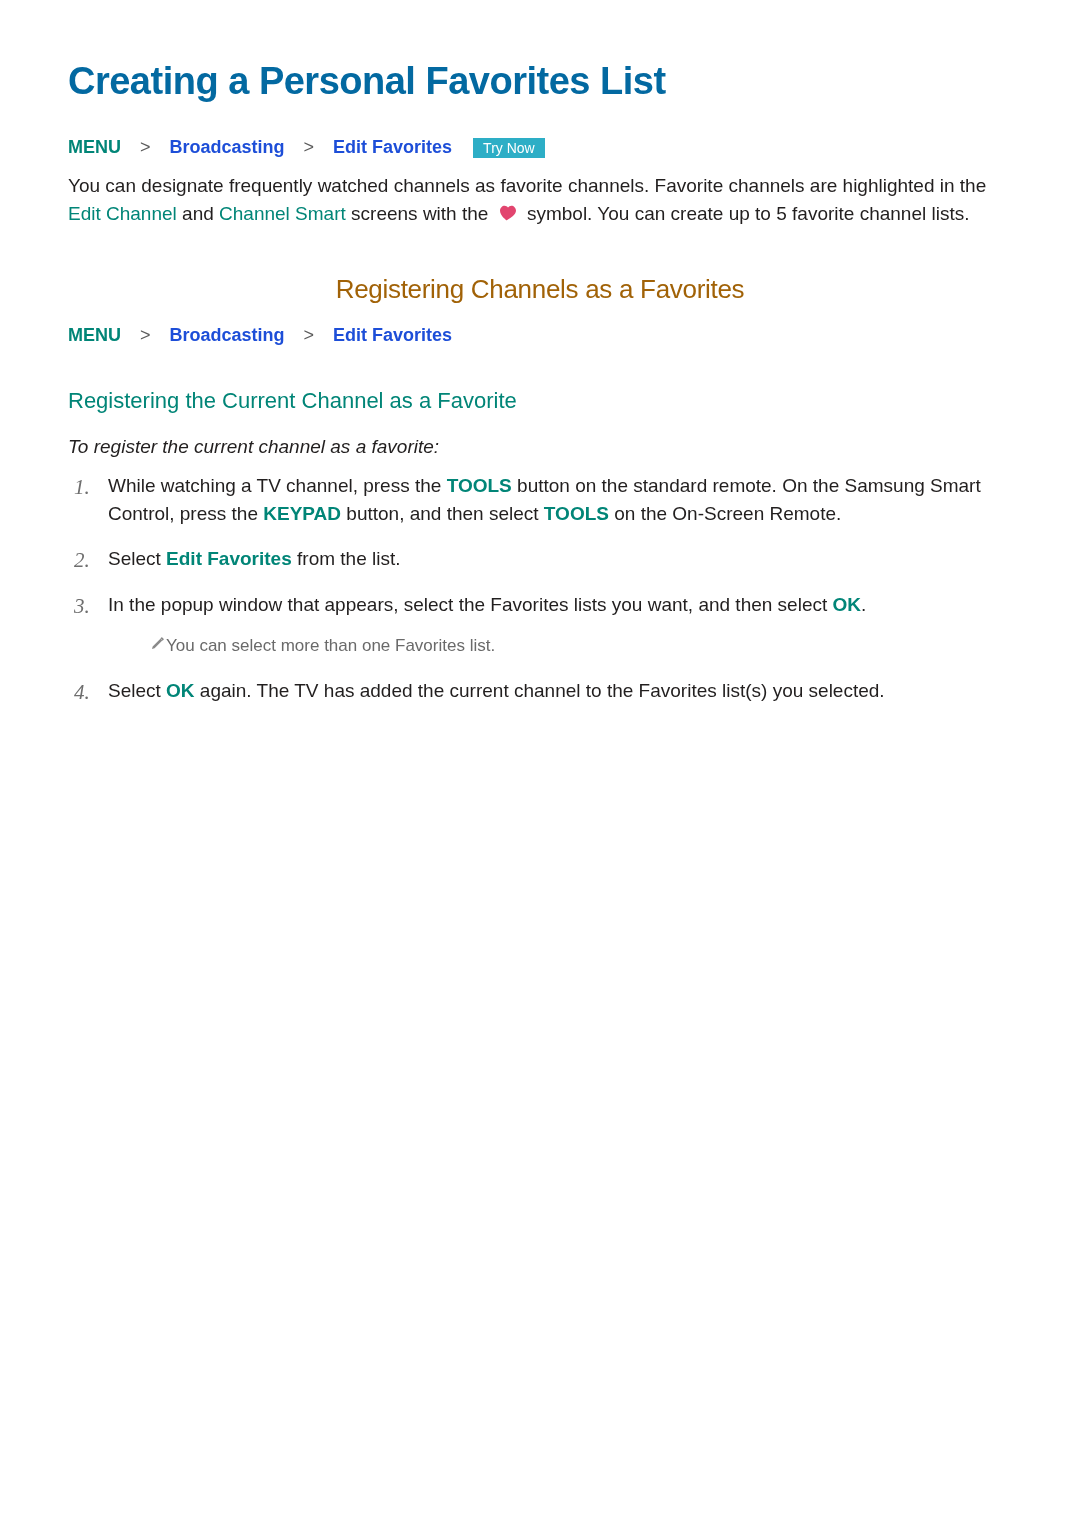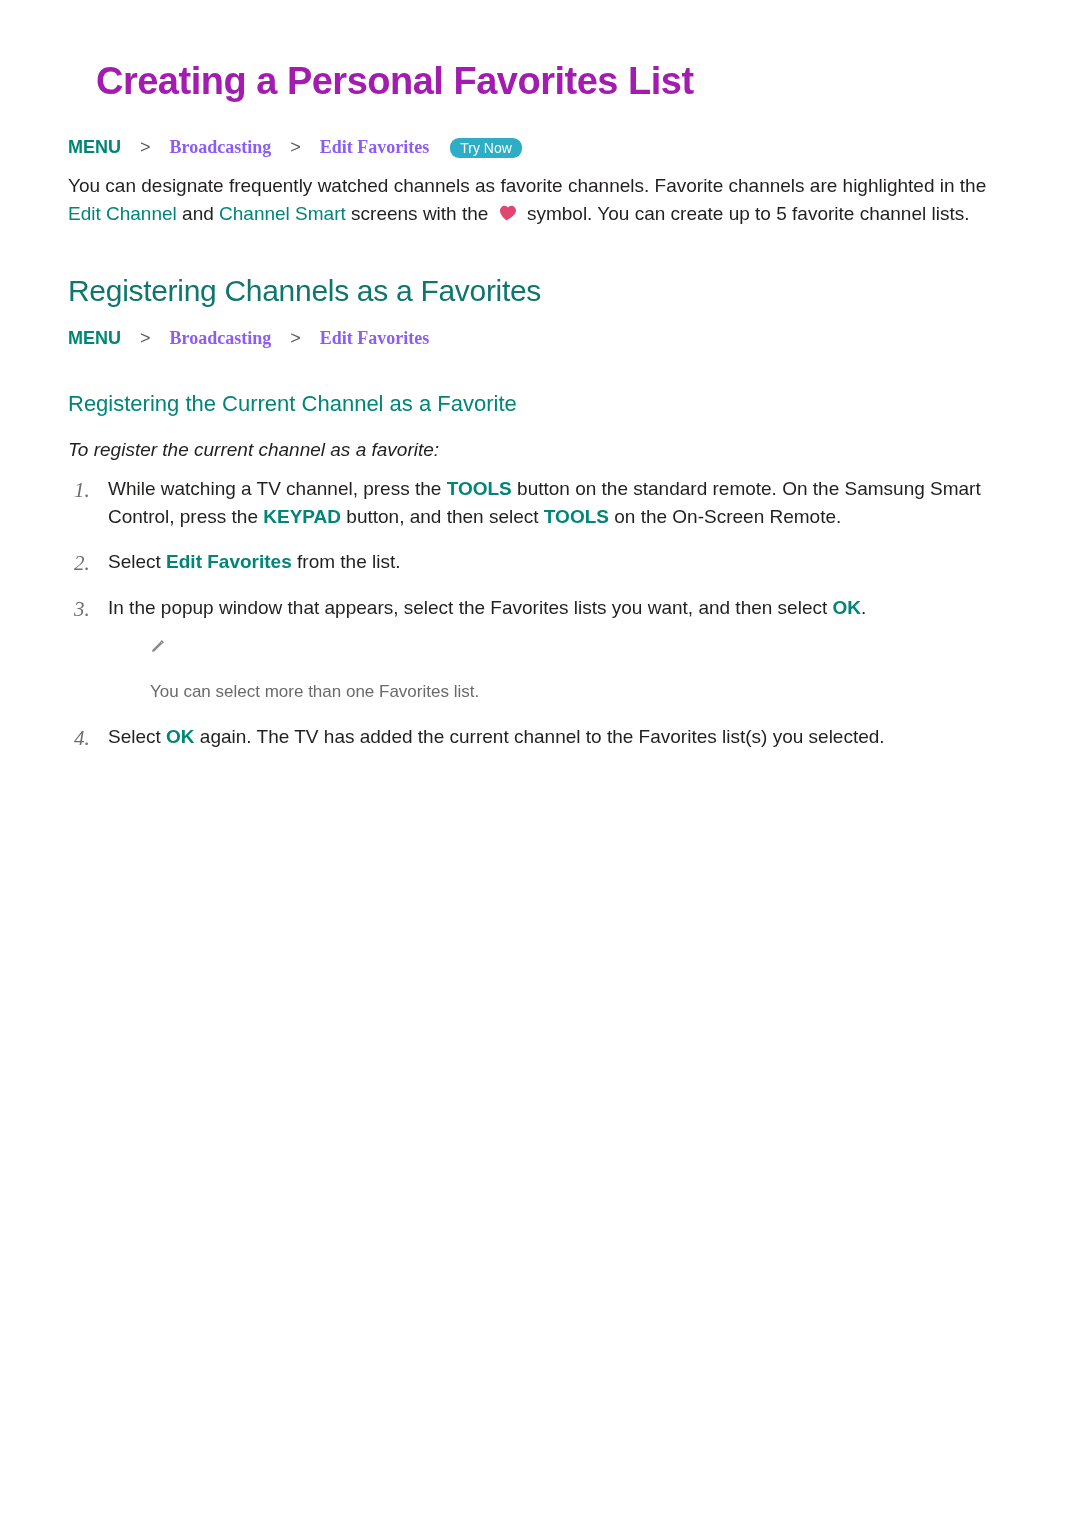--- a/index.html
+++ b/index.html
@@ -10,79 +10,78 @@
     body {
       font-family: Arial, Helvetica, sans-serif;
       background: #ffffff;
       width: 1080px;
       padding: 60px 68px;
       color: #221f1f;
     }
     .page-title {
       font-size: 38px;
       font-weight: bold;
-      color: #a21caf;
+      color: #0369a1;
       margin-bottom: 34px;
       letter-spacing: -0.5px;
-      margin-left: 28px;
     }
     .breadcrumb {
       font-size: 18px;
       font-weight: bold;
       margin-bottom: 14px;
       display: flex;
       align-items: center;
       flex-wrap: wrap;
       gap: 17px;
     }
     .breadcrumb .menu-label {
       color: #018577;
     }
     .breadcrumb .sep {
       color: #5b5b5b;
       font-weight: normal;
       margin: 0 2px;
     }
     .breadcrumb .crumb {
-      color: #8b5cf6;
-      font-family: Liberation Serif, serif;
+      color: #1d4ed8;
     }
     .try-now {
       display: inline-flex;
       align-items: center;
       background: #2daec6;
       color: #ffffff;
       font-size: 14px;
       font-weight: normal;
-      border-radius: 9px;
+      border-radius: 0;
       padding: 2px 10px;
       margin-left: 4px;
     }
     .body-para {
       font-size: 19px;
       line-height: 1.45;
       color: #221f1f;
       margin-bottom: 6px;
     }
     .inline-screen {
       color: #018577;
       font-weight: normal;
     }
     .heart-icon {
       display: inline-block;
       vertical-align: middle;
       margin: 0 5px;
     }
     .section-title {
-      font-size: 30px;
-      color: #0f766e;
+      font-size: 26px;
+      color: #a16207;
       margin-top: 46px;
       margin-bottom: 20px;
       font-weight: normal;
       letter-spacing: -0.3px;
+      text-align: center;
     }
     .subsection-title {
       font-size: 22px;
       color: #018577;
       margin-top: 42px;
       margin-bottom: 22px;
       font-weight: normal;
     }
     .intro-line {
       font-size: 19px;
@@ -111,26 +110,24 @@
       font-style: italic;
       font-family: Georgia, 'Times New Roman', serif;
       color: #6e6e6e;
     }
     .inline-action {
       color: #018577;
       font-weight: bold;
     }
     .note {
       display: flex;
-      align-items: flex-start;
-      gap: 18px;
+      align-items: flex-end;
       margin: 14px 0 14px 42px;
       color: #6a6a6a;
       font-size: 17px;
-      flex-direction: column;
     }
     .note .pencil-icon {
       flex-shrink: 0;
       margin-top: 2px;
     }
   </style>
 </head>
 <body>
 
 <h1 class="page-title">Creating a Personal Favorites List</h1>

